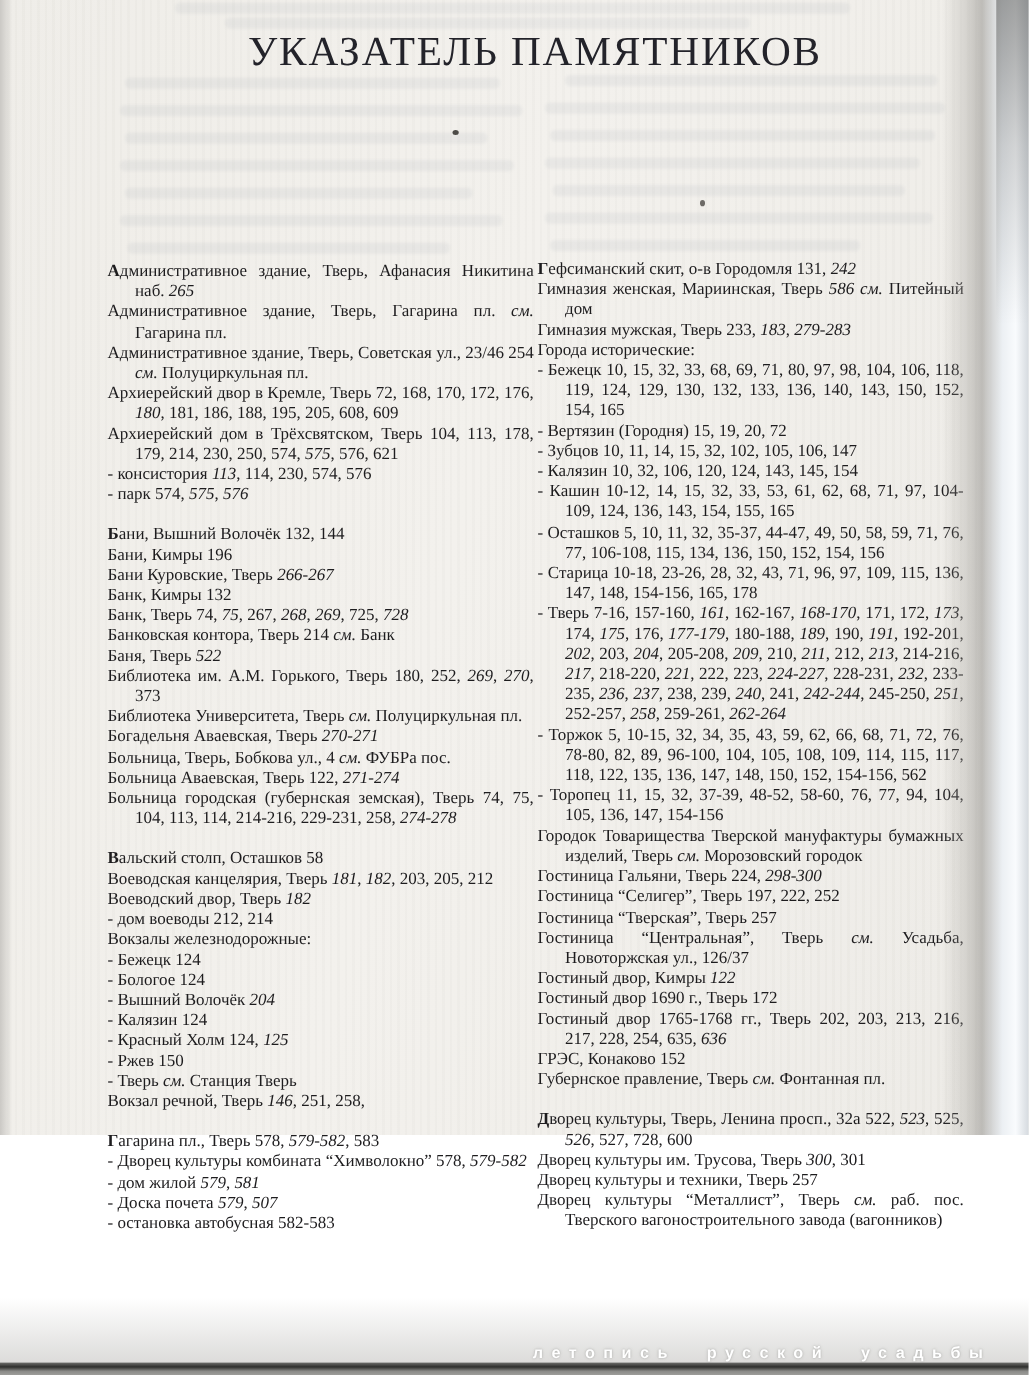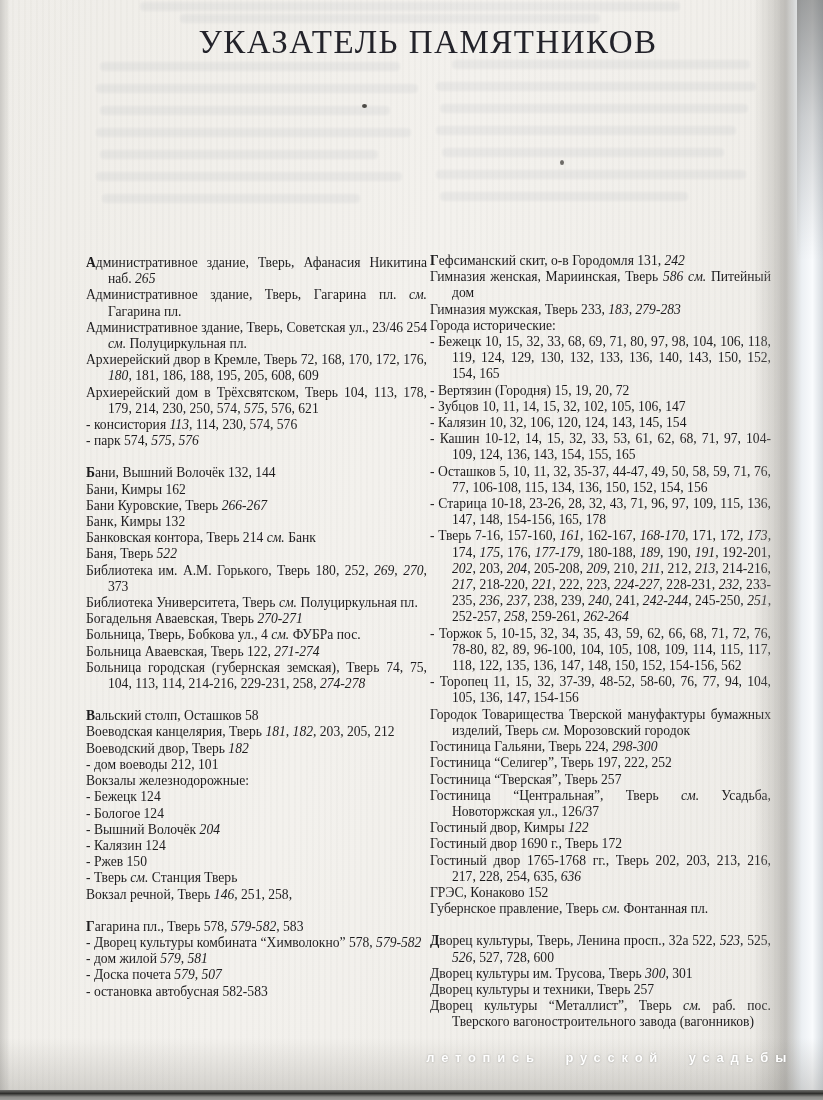--- a/index.html
+++ b/index.html
@@ -1,29 +1,29 @@
 <!DOCTYPE html>
 <html lang="ru"><head>
 <meta charset="utf-8">
 <style>
   html,body{margin:0;padding:0;width:823px;height:1100px;overflow:hidden;}
   body{font-family:"Liberation Serif","DejaVu Serif",serif;}
   .page{
-    position:relative;width:823px;height:1100px;
+    position:relative;width:823px;height:908px;
     background:linear-gradient(105deg,#efede8 0%,#f3f1ed 45%,#edebe6 100%);
     color:#1d1c1e;
   }
   .streaks{position:absolute;inset:0;pointer-events:none;
     background:repeating-linear-gradient(90deg,rgba(120,120,112,0.030) 0 2px,rgba(255,255,255,0.025) 2px 6px);}
   .title{
     position:absolute;left:86px;top:24px;width:684px;margin:0;
     text-align:center;font-size:33px;font-weight:400;letter-spacing:1.5px;
     color:#23232a;white-space:nowrap;
   }
-  .col{position:absolute;width:341px;font-size:13.6px;line-height:16.2px;margin-top:46px;}
+  .col{position:absolute;width:341px;font-size:13.6px;line-height:16.2px;}
   .col-left{left:86px;top:209px;}
   .col-right{left:430px;top:207px;}
   .entry,.sub{
     text-align:justify;
     padding-left:22px;text-indent:-22px;
     margin:0;
   }
   .gap{height:16px;}
   i{font-style:italic;}
   b{font-weight:bold;}
@@ -33,21 +33,21 @@
     background:linear-gradient(90deg,rgba(185,183,178,0) 0%,rgba(172,170,165,0.40) 30%,rgba(150,148,144,0.55) 46%,rgba(236,240,244,0.95) 70%,rgba(249,251,253,1) 85%,rgba(213,218,223,1) 100%);}
   .corner-tr{position:absolute;top:0;right:0;width:26px;height:260px;pointer-events:none;
     background:linear-gradient(180deg,rgba(73,73,71,0.50) 0%,rgba(73,73,71,0.22) 45%,rgba(73,73,71,0) 100%);}
   .edge-left{position:absolute;top:0;left:0;width:10px;height:100%;pointer-events:none;
     background:linear-gradient(90deg,#cbc9c5 0%,rgba(203,201,197,0) 100%);}
   .bottom-shadow{position:absolute;left:0;right:0;top:1038px;height:52px;pointer-events:none;
     background:linear-gradient(180deg,rgba(130,128,122,0) 0%,rgba(130,128,122,0.28) 100%);}
   .bottom-strip{position:absolute;left:0;right:0;top:1090px;height:10px;pointer-events:none;
     background:linear-gradient(180deg,#6f6f6c 0%,#2f2f2d 35%,#8b8b88 70%,#9d9d9a 100%);}
   .watermark{
-    position:absolute;top:1050px;right:30px;
+    position:absolute;top:1074px;right:30px;
     font-family:"Liberation Sans","DejaVu Sans",sans-serif;
     font-size:13px;font-weight:bold;color:#ffffff;
     letter-spacing:0.52em;word-spacing:1.1em;white-space:nowrap;
     text-shadow:0 0 2px rgba(110,110,106,0.55);
   }
   .speck{position:absolute;background:#4c4a46;border-radius:50%;pointer-events:none;}
 </style>
 </head>
 <body>
 
@@ -78,41 +78,43 @@
   <div class="col col-left" id="col-left">
       <div class="entry"><b>А</b>дминистративное здание, Тверь, Афанасия Никитина наб. <i>265</i></div>
       <div class="entry">Административное здание, Тверь, Гагарина пл. <i>см.</i> Гагарина пл.</div>
       <div class="entry">Административное здание, Тверь, Советская ул., 23/46 254 <i>см.</i> Полуциркульная пл.</div>
       <div class="entry">Архиерейский двор в Кремле, Тверь 72, 168, 170, 172, 176, <i>180</i>, 181, 186, 188, 195, 205, 608, 609</div>
       <div class="entry">Архиерейский дом в Трёхсвятском, Тверь 104, 113, 178, 179, 214, 230, 250, 574, <i>575</i>, 576, 621</div>
       <div class="sub">- консистория <i>113</i>, 114, 230, 574, 576</div>
       <div class="sub">- парк 574, <i>575</i>, <i>576</i></div>
       <div class="gap"></div>
       <div class="entry"><b>Б</b>ани, Вышний Волочёк 132, 144</div>
-      <div class="entry">Бани, Кимры 162</div>
+      <div class="entry">Бани, Кимры 196</div>
       <div class="entry">Бани Куровские, Тверь <i>266-267</i></div>
       <div class="entry">Банк, Кимры 132</div>
+      <div class="entry">Банк, Тверь 74, <i>75</i>, 267, <i>268</i>, <i>269</i>, 725, <i>728</i></div>
       <div class="entry">Банковская контора, Тверь 214 <i>см.</i> Банк</div>
       <div class="entry">Баня, Тверь <i>522</i></div>
       <div class="entry">Библиотека им. А.М. Горького, Тверь 180, 252, <i>269</i>, <i>270</i>, 373</div>
       <div class="entry">Библиотека Университета, Тверь <i>см.</i> Полуциркульная пл.</div>
       <div class="entry">Богадельня Аваевская, Тверь <i>270-271</i></div>
       <div class="entry">Больница, Тверь, Бобкова ул., 4 <i>см.</i> ФУБРа пос.</div>
       <div class="entry">Больница Аваевская, Тверь 122, <i>271-274</i></div>
       <div class="entry">Больница городская (губернская земская), Тверь 74, 75, 104, 113, 114, 214-216, 229-231, 258, <i>274-278</i></div>
       <div class="gap"></div>
       <div class="entry"><b>В</b>альский столп, Осташков 58</div>
       <div class="entry">Воеводская канцелярия, Тверь <i>181</i>, <i>182</i>, 203, 205, 212</div>
       <div class="entry">Воеводский двор, Тверь <i>182</i></div>
-      <div class="sub">- дом воеводы 212, 101</div>
+      <div class="sub">- дом воеводы 212, 214</div>
       <div class="entry">Вокзалы железнодорожные:</div>
       <div class="sub">- Бежецк 124</div>
       <div class="sub">- Бологое 124</div>
       <div class="sub">- Вышний Волочёк <i>204</i></div>
       <div class="sub">- Калязин 124</div>
+      <div class="sub">- Красный Холм 124, <i>125</i></div>
       <div class="sub">- Ржев 150</div>
       <div class="sub">- Тверь <i>см.</i> Станция Тверь</div>
       <div class="entry">Вокзал речной, Тверь <i>146</i>, 251, 258,</div>
       <div class="gap"></div>
       <div class="entry"><b>Г</b>агарина пл., Тверь 578, <i>579-582</i>, 583</div>
       <div class="sub">- Дворец культуры комбината “Химволокно” 578, <i>579-582</i></div>
       <div class="sub">- дом жилой <i>579</i>, <i>581</i></div>
       <div class="sub">- Доска почета <i>579</i>, <i>507</i></div>
       <div class="sub">- остановка автобусная 582-583</div>
     </div>

